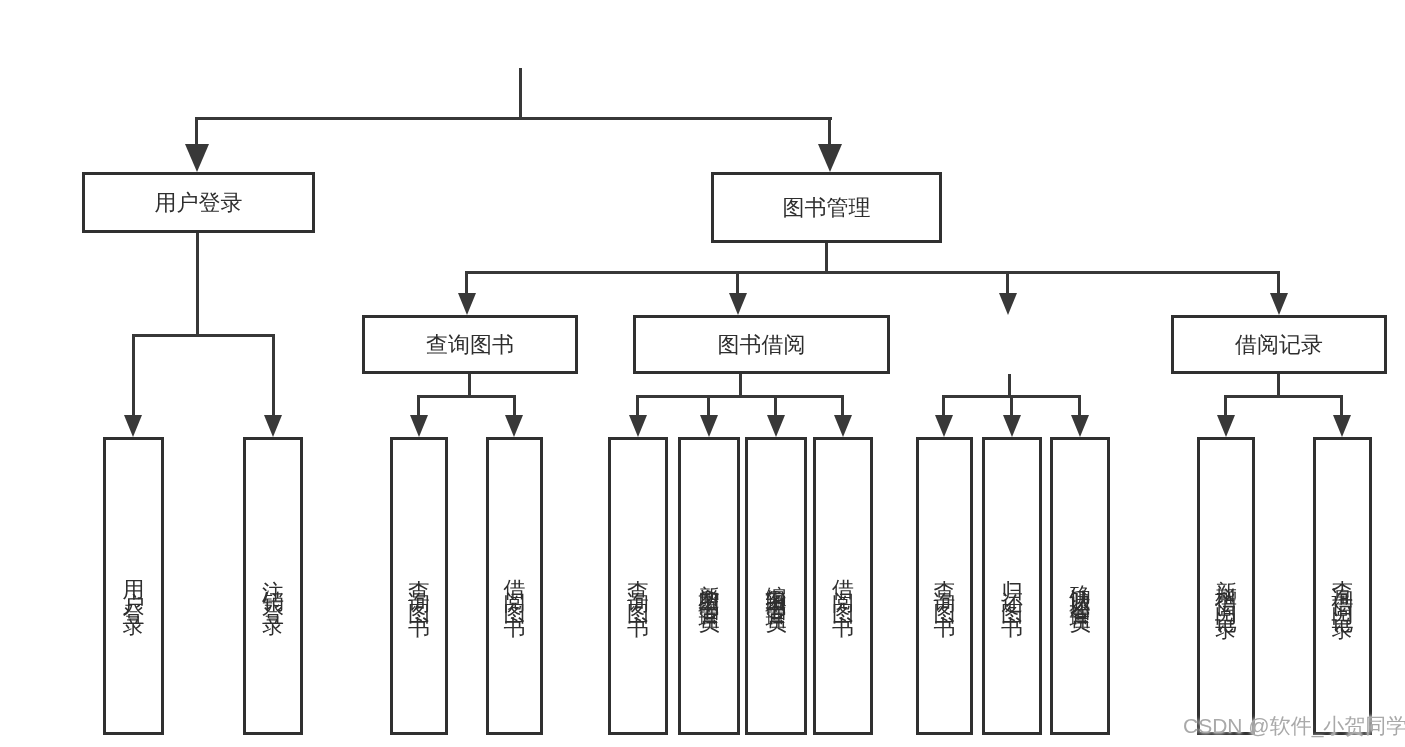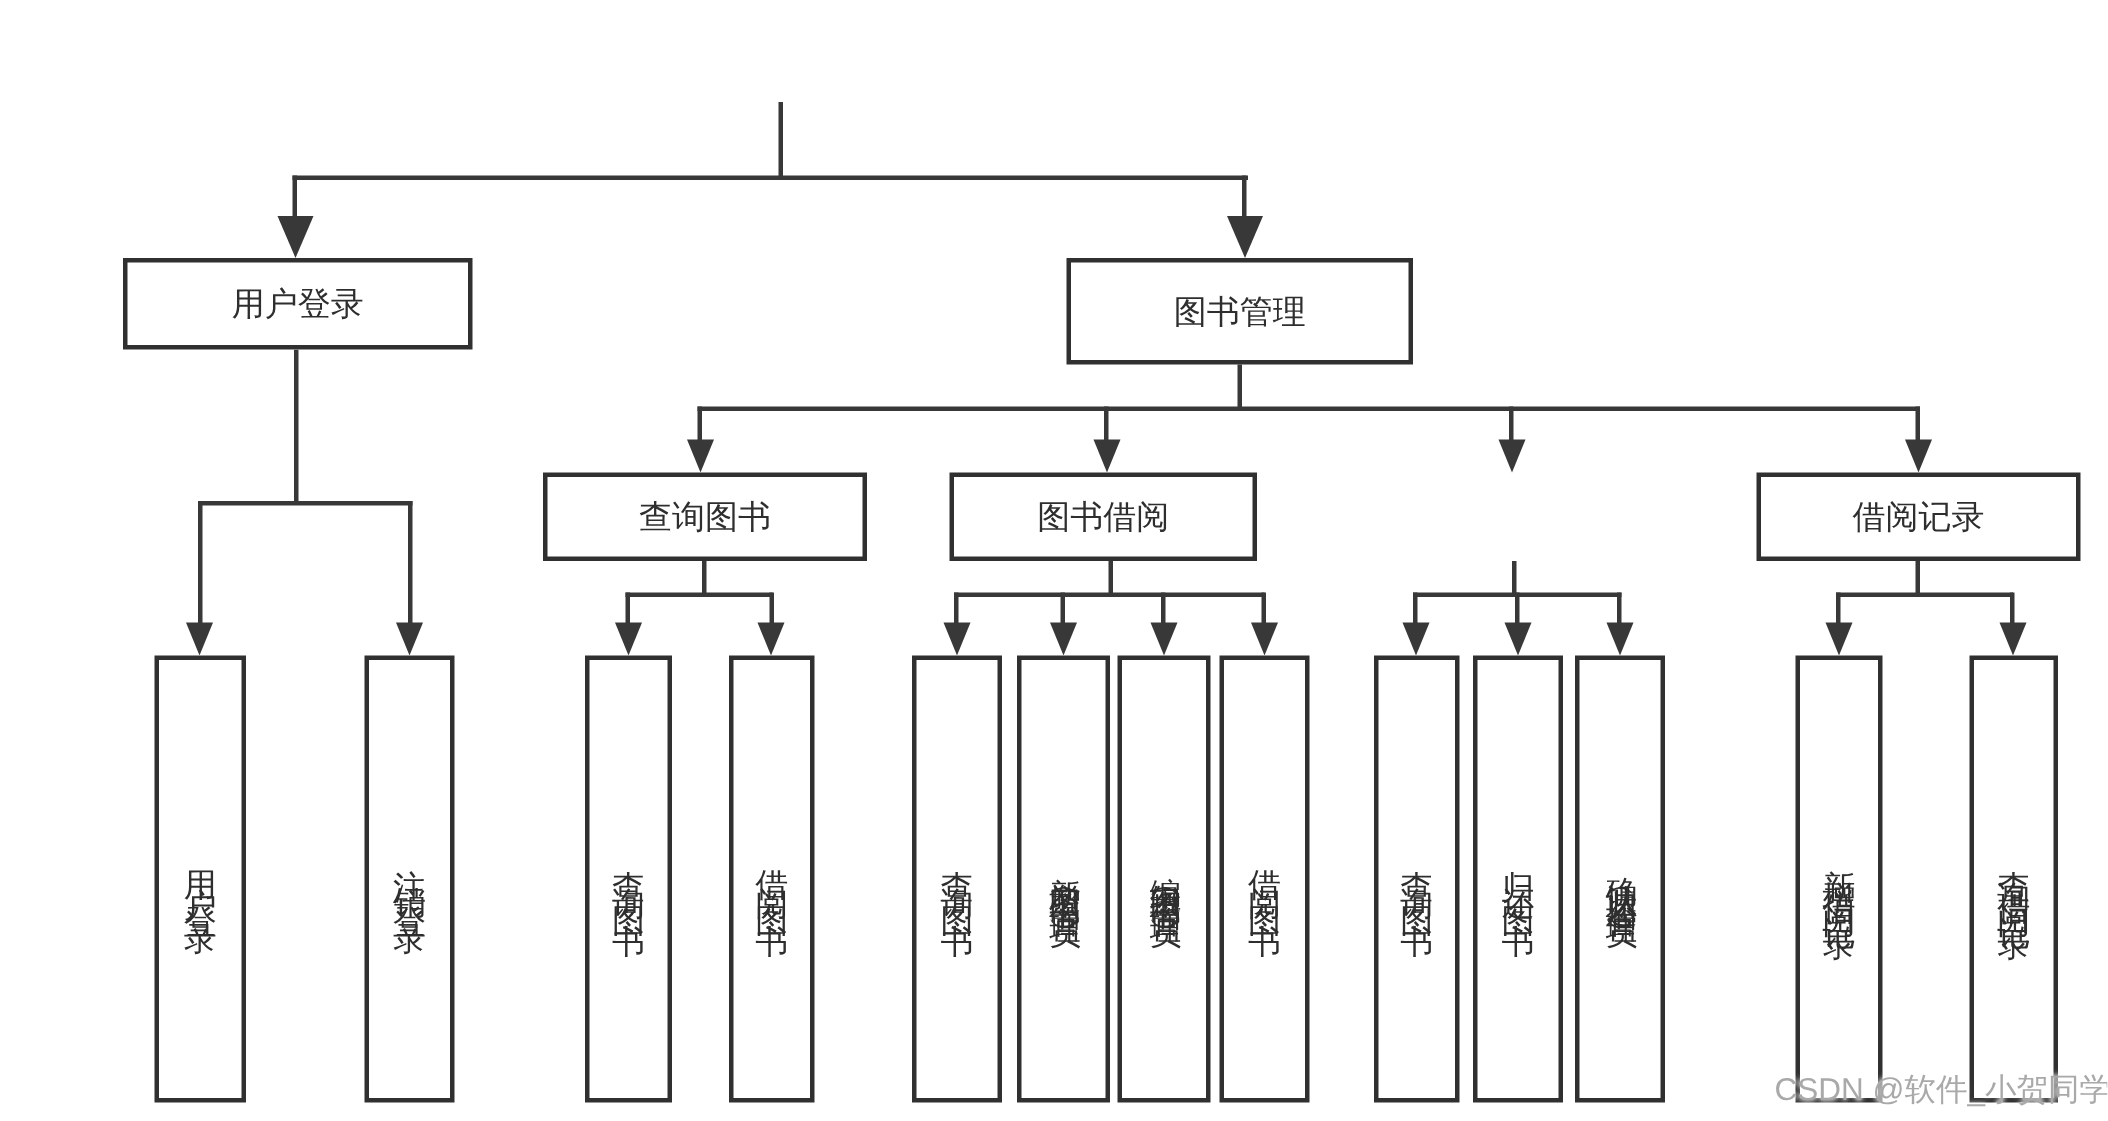--- a/index.html
+++ b/index.html
@@ -91,21 +91,21 @@
   <div class="v" style="left:736px;top:271px;height:24px"></div>
   <div class="arrow" style="left:729px;top:293px"></div>
   <div class="v" style="left:1006px;top:271px;height:24px"></div>
   <div class="arrow" style="left:999px;top:293px"></div>
   <div class="v" style="left:1277px;top:271px;height:24px"></div>
   <div class="arrow" style="left:1270px;top:293px"></div>
 
   <div class="box" style="left:362px;top:315px;width:216px;height:59px">
     <span>查询图书</span>
   </div>
-  <div class="box" style="left:633px;top:315px;width:205px;height:59px">
+  <div class="box" style="left:633px;top:315px;width:257px;height:59px">
     <span>图书借阅</span>
   </div>
   <div class="box" style="left:1171px;top:315px;width:216px;height:59px">
     <span>借阅记录</span>
   </div>
 
   <div class="v" style="left:468px;top:374px;height:24px"></div>
   <div class="h" style="left:417px;top:395px;width:98px"></div>
   <div class="v" style="left:417px;top:395px;height:22px"></div>
   <div class="arrow" style="left:410px;top:415px"></div>

